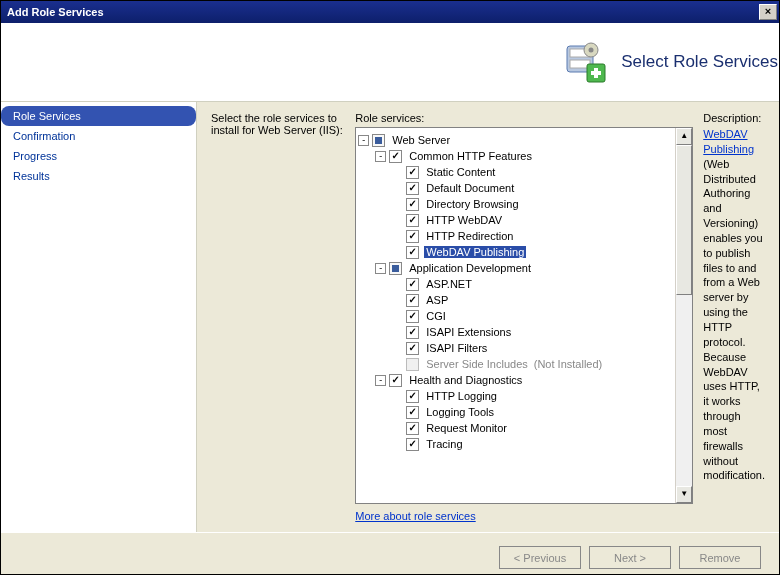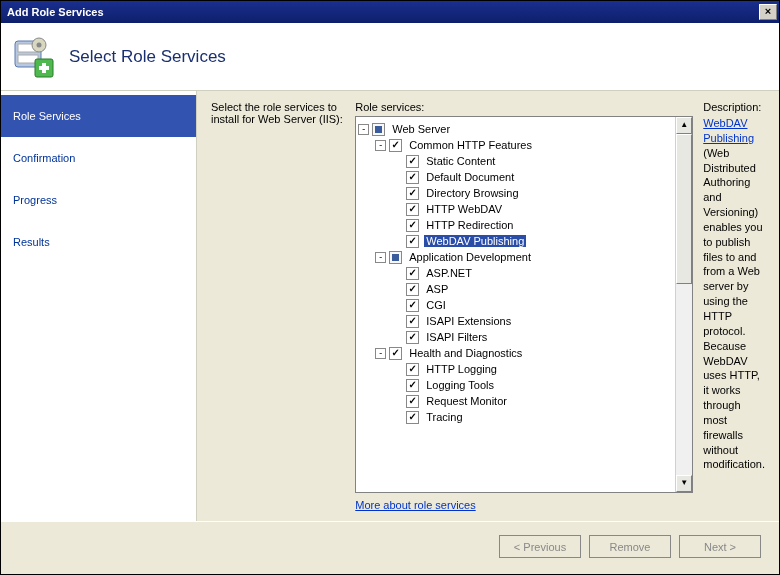--- a/index.html
+++ b/index.html
@@ -1,24 +1,24 @@
 <!DOCTYPE html>
 <html><head>
 <meta charset="utf-8">
 <style>
 * { box-sizing: border-box; margin: 0; padding: 0; }
 body { font-family: Tahoma, "Segoe UI", sans-serif; font-size: 11px; background: #ece9d8; width: 780px; height: 575px; overflow: hidden; border: 1px solid #000; }
 .titlebar { background: linear-gradient(to bottom, #1a2f8f, #0d1f6b); color: #fff; height: 22px; display: flex; align-items: center; padding: 0 2px 0 6px; font-weight: bold; justify-content: space-between; }
 .titlebar .close { width: 18px; height: 16px; background: #d4d0c8; border: 1px solid #fff; border-right-color: #808080; border-bottom-color: #808080; color: #000; font-family: Arial; font-weight: bold; text-align: center; line-height: 13px; font-size: 11px; cursor: default; }
-.header { background: #fff; height: 68px; display: flex; align-items: center; padding: 0 10px; border-bottom: 1px solid #d0d0c0; }
+.header { background: #fff; height: 79px; display: flex; align-items: center; padding: 0 1px; border-bottom: 1px solid #d0d0c0; justify-content: flex-end; }
 .header-icon { width: 44px; height: 44px; margin-right: 14px; position: relative; }
 .header-title { font-size: 17px; color: #1a2f6f; }
 .main { display: flex; height: 430px; }
 .sidebar { width: 196px; background: #fff; border-right: 1px solid #d0d0c0; padding-top: 4px; }
-.sidebar-item { padding: 15px 12px; font-size: 11px; color: #003399; cursor: default; }
+.sidebar-item { padding: 4px 12px; font-size: 11px; color: #003399; cursor: default; border-radius: 8px; }
 .sidebar-item.active { background: #3353b1; color: #fff; }
 .content { flex: 1; padding: 10px 14px; display: flex; flex-direction: row; }
 .instruction { margin-bottom: 8px; }
 .panels { display: flex; flex: 1; gap: 10px; min-height: 0; }
 .tree-panel { width: 338px; display: flex; flex-direction: column; }
 .tree-label { margin-bottom: 3px; }
 .tree-box { flex: 1; background: #fff; border: 1px solid #828282; position: relative; overflow: hidden; }
 .tree-inner { padding: 4px 2px; overflow: hidden; height: 100%; }
 .tree-scrollbar { position: absolute; right: 0; top: 0; bottom: 0; width: 17px; background: #f0f0f0; border-left: 1px solid #d4d0c8; }
 .scroll-btn { width: 100%; height: 17px; background: #e8e8e2; border: 1px solid #fff; border-right-color:#808080; border-bottom-color:#808080; font-size: 8px; text-align: center; line-height: 14px; color:#000; }
@@ -175,20 +175,28 @@
               </div>
               <div class="tree-row">
                 <span class="indent"></span>
                 <span class="indent"></span>
                 <span class="spacer-exp"></span>
                 <span class="checkbox checked"></span>
                 <span class="node-label">ISAPI Filters</span>
               </div>
               <div class="tree-row">
                 <span class="indent"></span>
+                <span class="indent"></span>
+                <span class="spacer-exp"></span>
+                <span class="checkbox disabled"></span>
+                <span class="node-label disabled">Server Side Includes</span>
+                <span class="node-hint">(Not Installed)</span>
+              </div>
+              <div class="tree-row">
+                <span class="indent"></span>
                 <span class="expander">-</span>
                 <span class="checkbox checked"></span>
                 <span class="node-label">Health and Diagnostics</span>
               </div>
               <div class="tree-row">
                 <span class="indent"></span>
                 <span class="indent"></span>
                 <span class="spacer-exp"></span>
                 <span class="checkbox checked"></span>
                 <span class="node-label">HTTP Logging</span>
@@ -228,15 +236,15 @@
         <div class="desc-text">
           <span class="desc-link">WebDAV Publishing</span><span> (Web Distributed Authoring and Versioning) enables you to publish files to and from a Web server by using the HTTP protocol. Because WebDAV uses HTTP, it works through most firewalls without modification.</span>
         </div>
       </div>
     </div>
   </div>
 </div>
 
 <div class="buttonbar">
   <button class="btn" disabled="">&lt; Previous</button>
+  <button class="btn" disabled="">Next &gt;</button>
   <button class="btn" disabled="">Remove</button>
-  <button class="btn" disabled="">Next &gt;</button>
 </div>
 
 </body></html>

